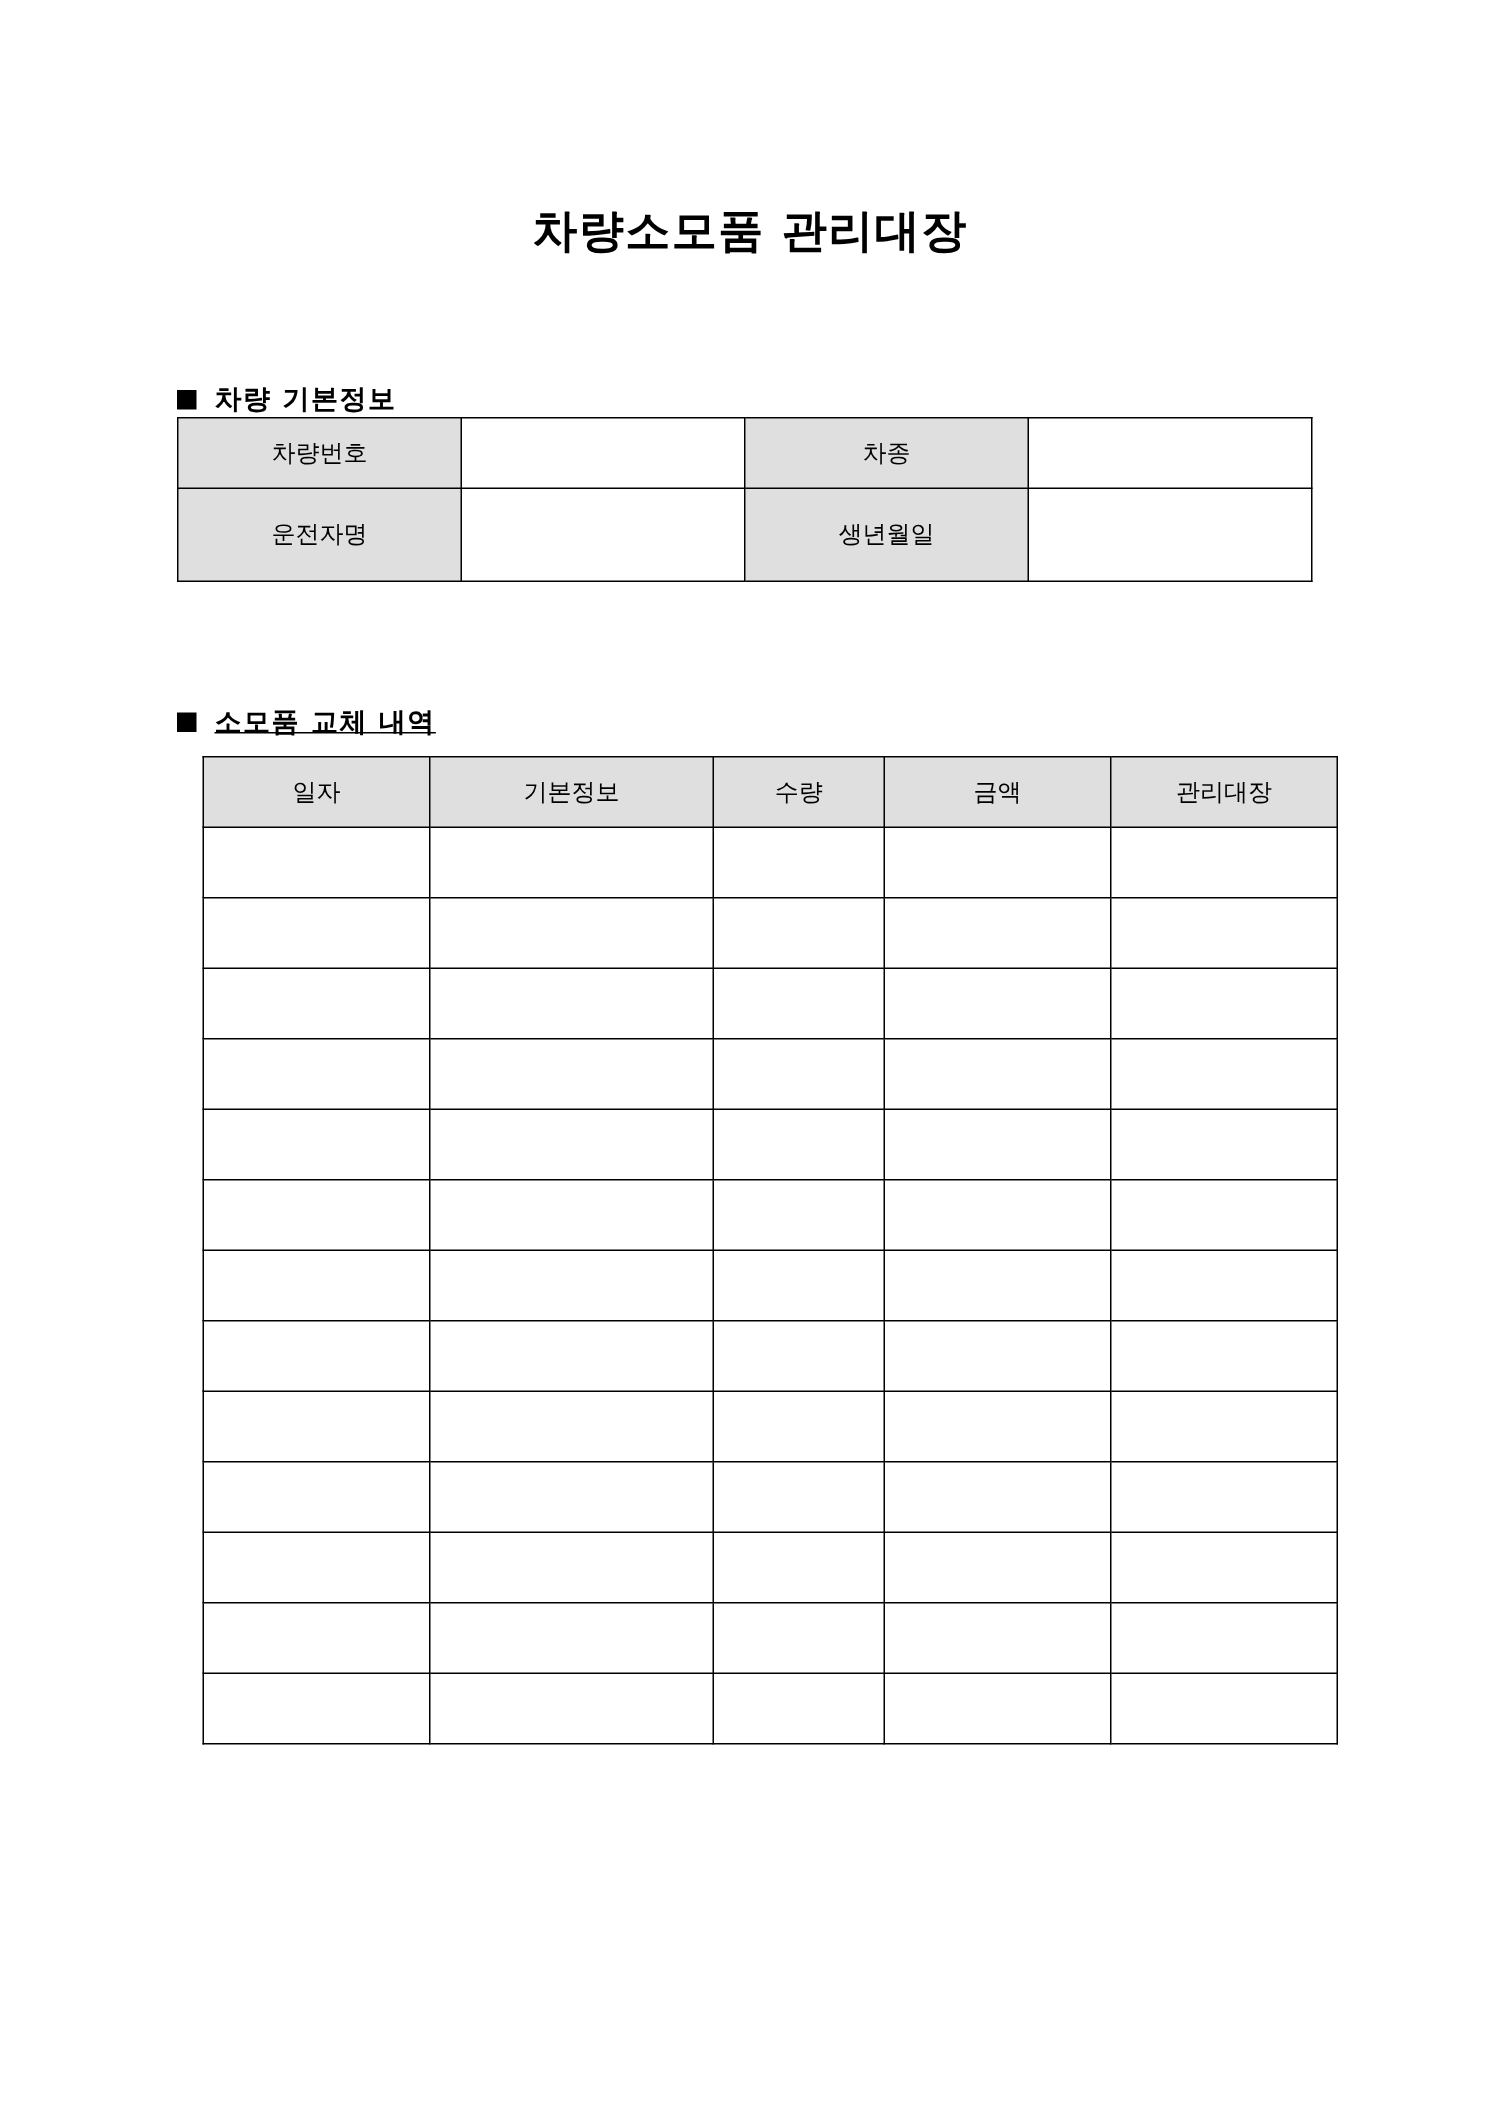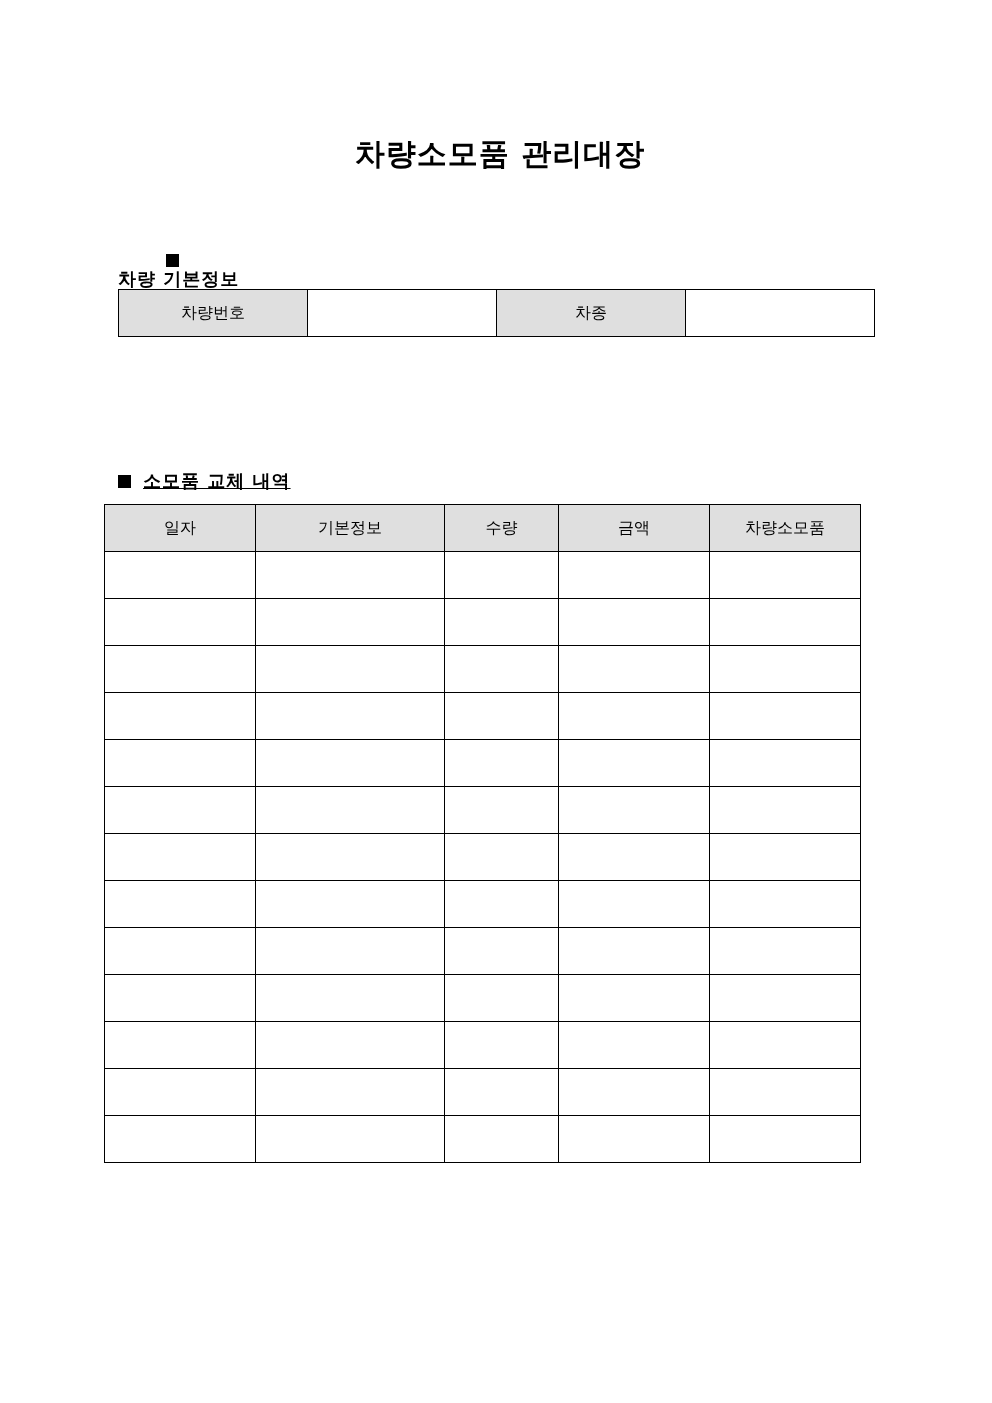--- a/index.html
+++ b/index.html
@@ -3,45 +3,51 @@
 <meta charset="utf-8">
 <style>
   html, body { margin:0; padding:0; background:#fff; }
   body { width:992px; height:1403px; position:relative; font-family:"DejaVu Sans", sans-serif; color:#000; }
   .title { position:absolute; left:4px; width:992px; top:134px; text-align:center; font-size:30px; font-weight:bold; letter-spacing:1px; }
   .section { position:absolute; left:118px; font-size:18px; font-weight:bold; display:flex; align-items:center; letter-spacing:1px; }
   .sq { display:inline-block; width:13px; height:13px; background:#000; margin-right:12px; }
   table { position:absolute; border-collapse:collapse; table-layout:fixed; }
   td { border:1px solid #000; padding:0; text-align:center; font-size:16px; }
   td.h { background:#dfdfdf; }
-  #t1 { left:118px; top:289px; width:757px;padding-left:32px; }
-  #t2 { left:104px; top:504px; width:757px; }
+  #t1 { left:118px; top:278px; width:757px;padding-left:32px; }
+  #t2 { left:135px; top:504px; width:757px; }
 </style>
 </head>
 <body>
 
 <div class="title">차량소모품 관리대장</div>
 
-<div class="section" style="top:254px;flex-direction:column;">
+<div class="section" style="top:254px;">
   <span class="sq"></span>
   <span>차량 기본정보</span>
 </div>
 
 <table id="t1">
   <colgroup>
       <col style="width:189px">
       <col style="width:189px">
       <col style="width:189px">
       <col style="width:189px">
     </colgroup>
   <tbody>
       <tr style="height:47px">
     <td class="h">차량번호</td>
     <td></td>
     <td class="h">차종</td>
+    <td></td>
+  </tr>
+  <tr style="height:62px">
+    <td class="h">운전자명</td>
+    <td></td>
+    <td class="h">생년월일</td>
     <td></td>
   </tr>
 </tbody>
   </table>
 
 <div class="section" style="top:469px;text-decoration:underline;">
   <span class="sq"></span>
   <span>소모품 교체 내역</span>
 </div>
 
@@ -52,21 +58,21 @@
       <col style="width:114px">
       <col style="width:151px">
       <col style="width:151px">
     </colgroup>
   <tbody>
       <tr style="height:47px">
     <td class="h">일자</td>
     <td class="h">기본정보</td>
     <td class="h">수량</td>
     <td class="h">금액</td>
-    <td class="h">차량소모품</td>
+    <td class="h">관리대장</td>
   </tr>
   </tbody>
     <tbody id="rows">
       <tr style="height: 47px;">
         <td></td>
         <td></td>
         <td></td>
         <td></td>
         <td></td>
       </tr>

